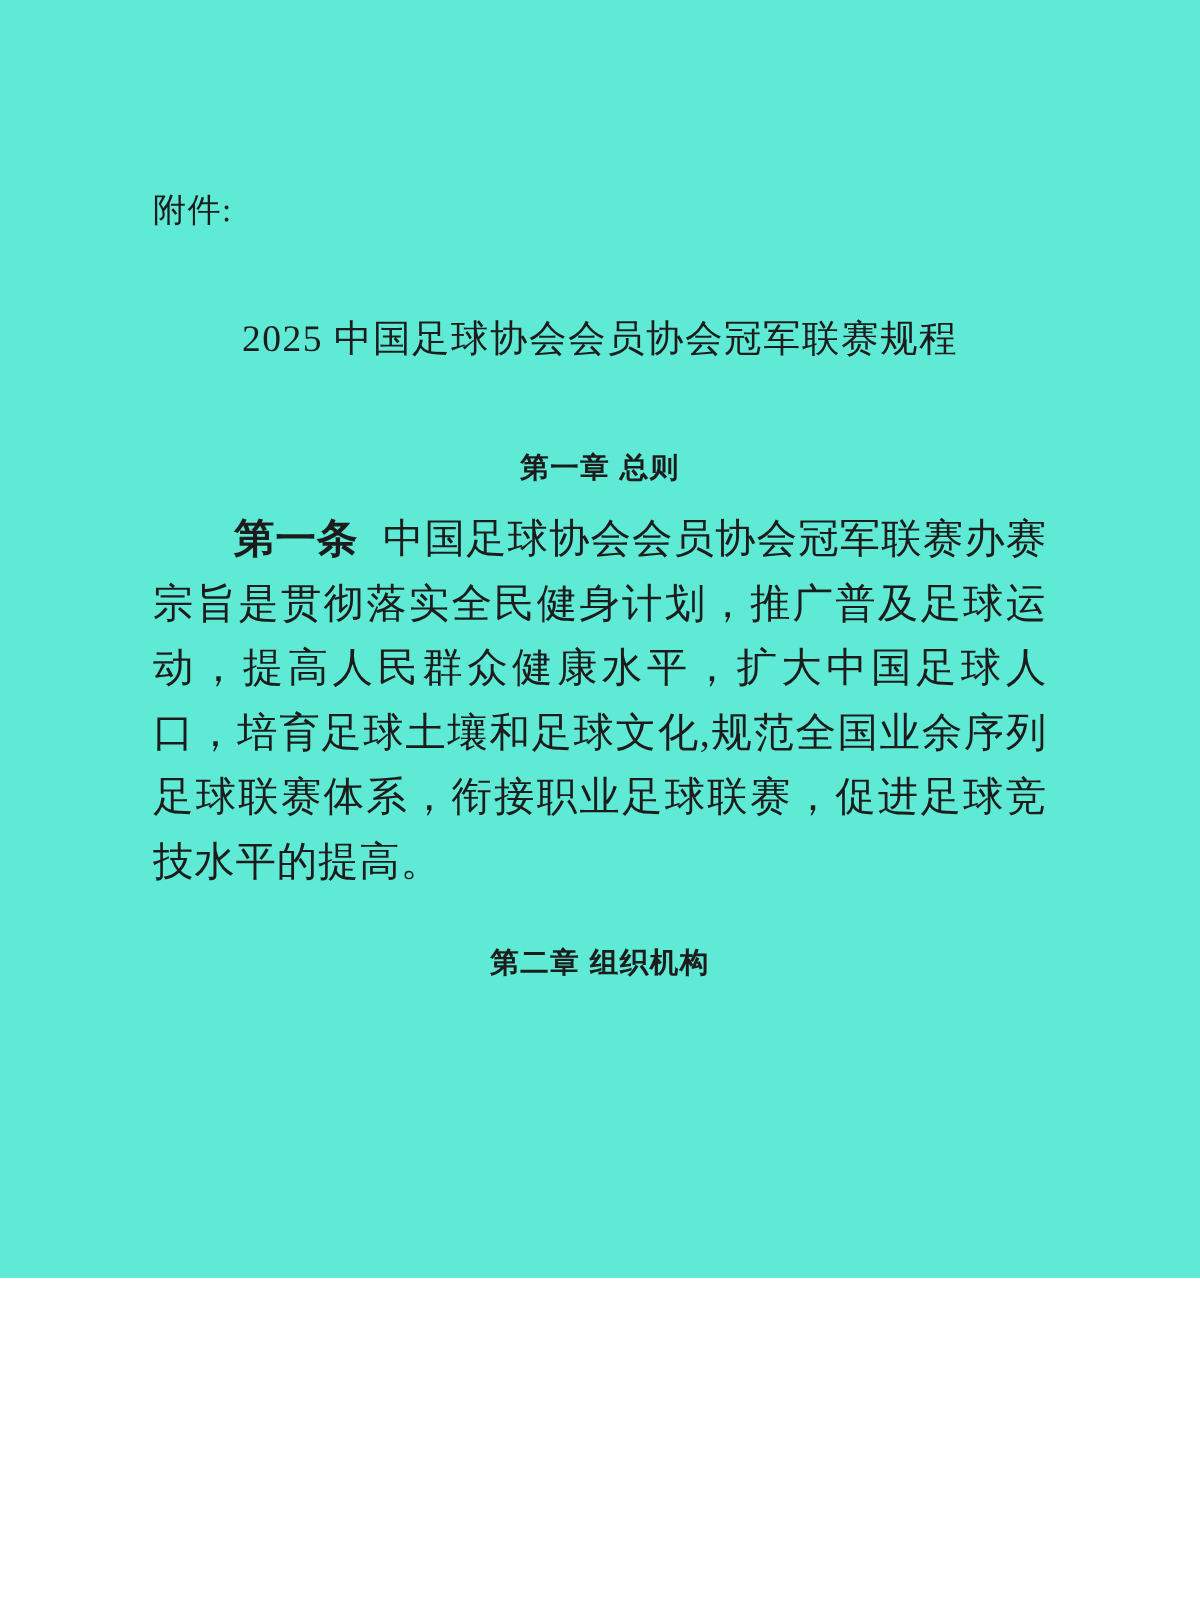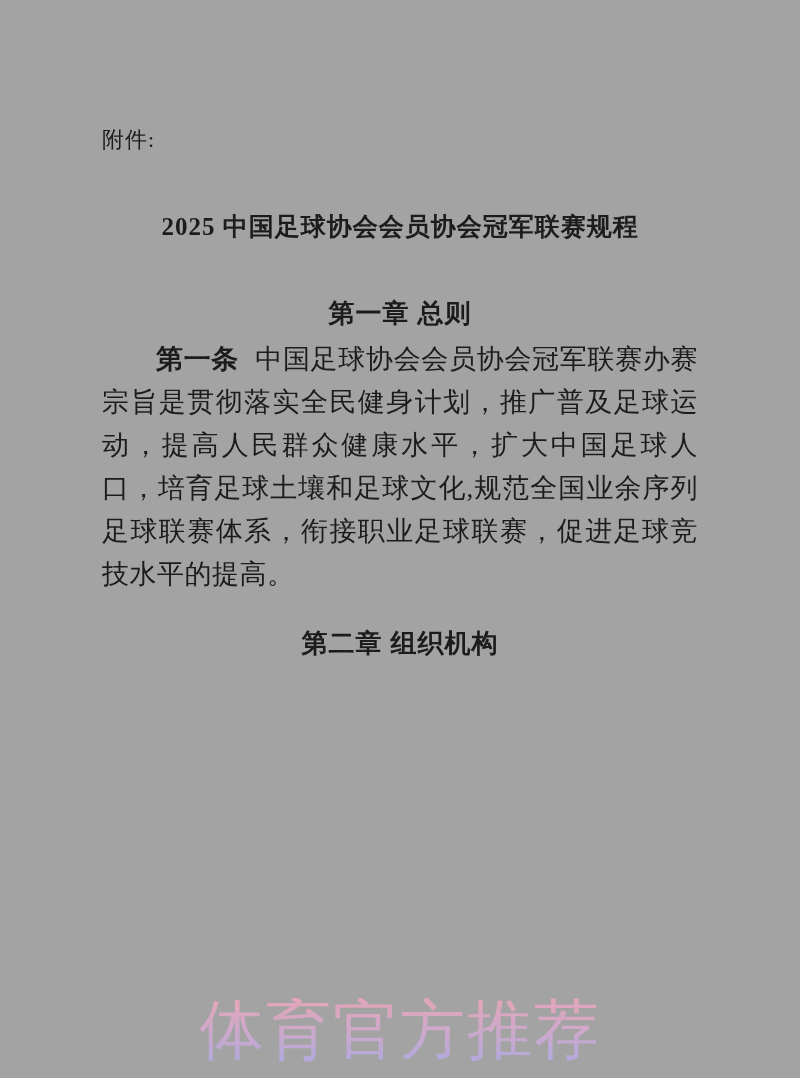--- a/index.html
+++ b/index.html
@@ -3,47 +3,47 @@
 <meta charset="utf-8">
 <style>
   html, body {
     margin: 0;
     padding: 0;
     background: #ffffff;
   }
   .page {
     position: relative;
     width: 800px;
-    height: 1078px;
+    height: 852px;
     margin: 0 auto;
-    background: #a3a3a3;
+    background: #5eead4;
     overflow: hidden;
     box-sizing: border-box;
     padding: 126px 102px 0 102px;
     font-family: "Liberation Serif", "DejaVu Serif", serif;
     color: #1c1c1c;
   }
   .attachment {
     font-size: 22px;
     line-height: 28px;
     letter-spacing: 1px;
   }
   .doc-title {
     margin: 56px 0 0 0;
     text-align: center;
     font-size: 25px;
     line-height: 34px;
-    font-weight: bold;
+    font-weight: normal;
     letter-spacing: 1px;
     font-family: "Liberation Serif", "DejaVu Serif", serif;
   }
   .chapter-heading {
     margin: 54px 0 0 0;
     text-align: center;
-    font-size: 26px;
+    font-size: 19px;
     line-height: 30px;
     font-weight: bold;
     letter-spacing: 1px;
     font-family: "Liberation Sans", "DejaVu Sans", sans-serif;
   }
   .chapter-heading.second {
     margin-top: 32px;
   }
   .articles {
     margin-top: 10px;

